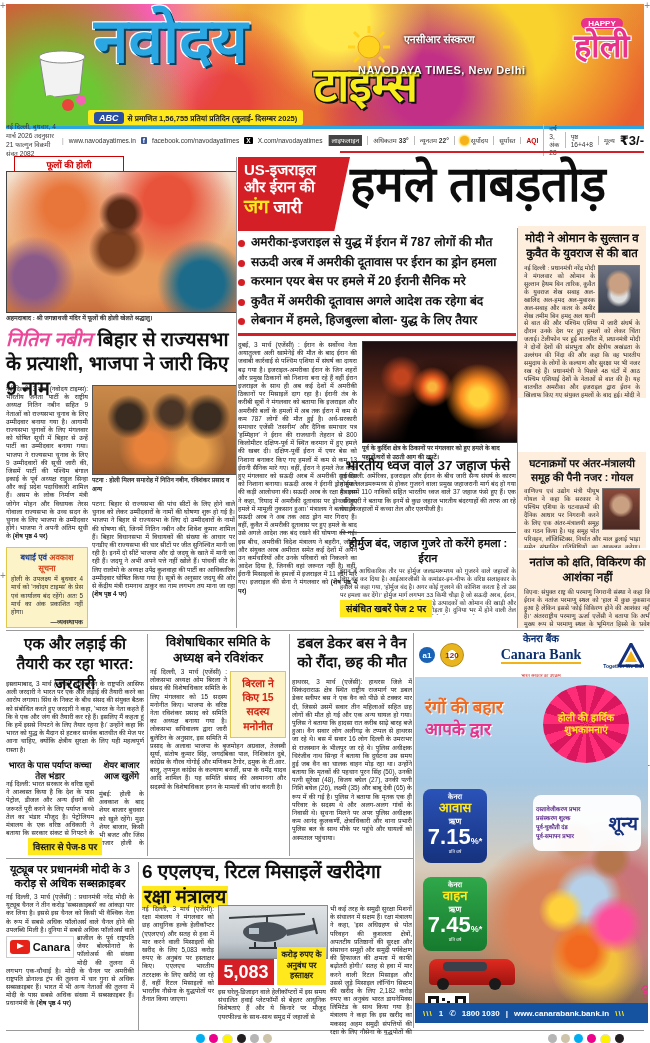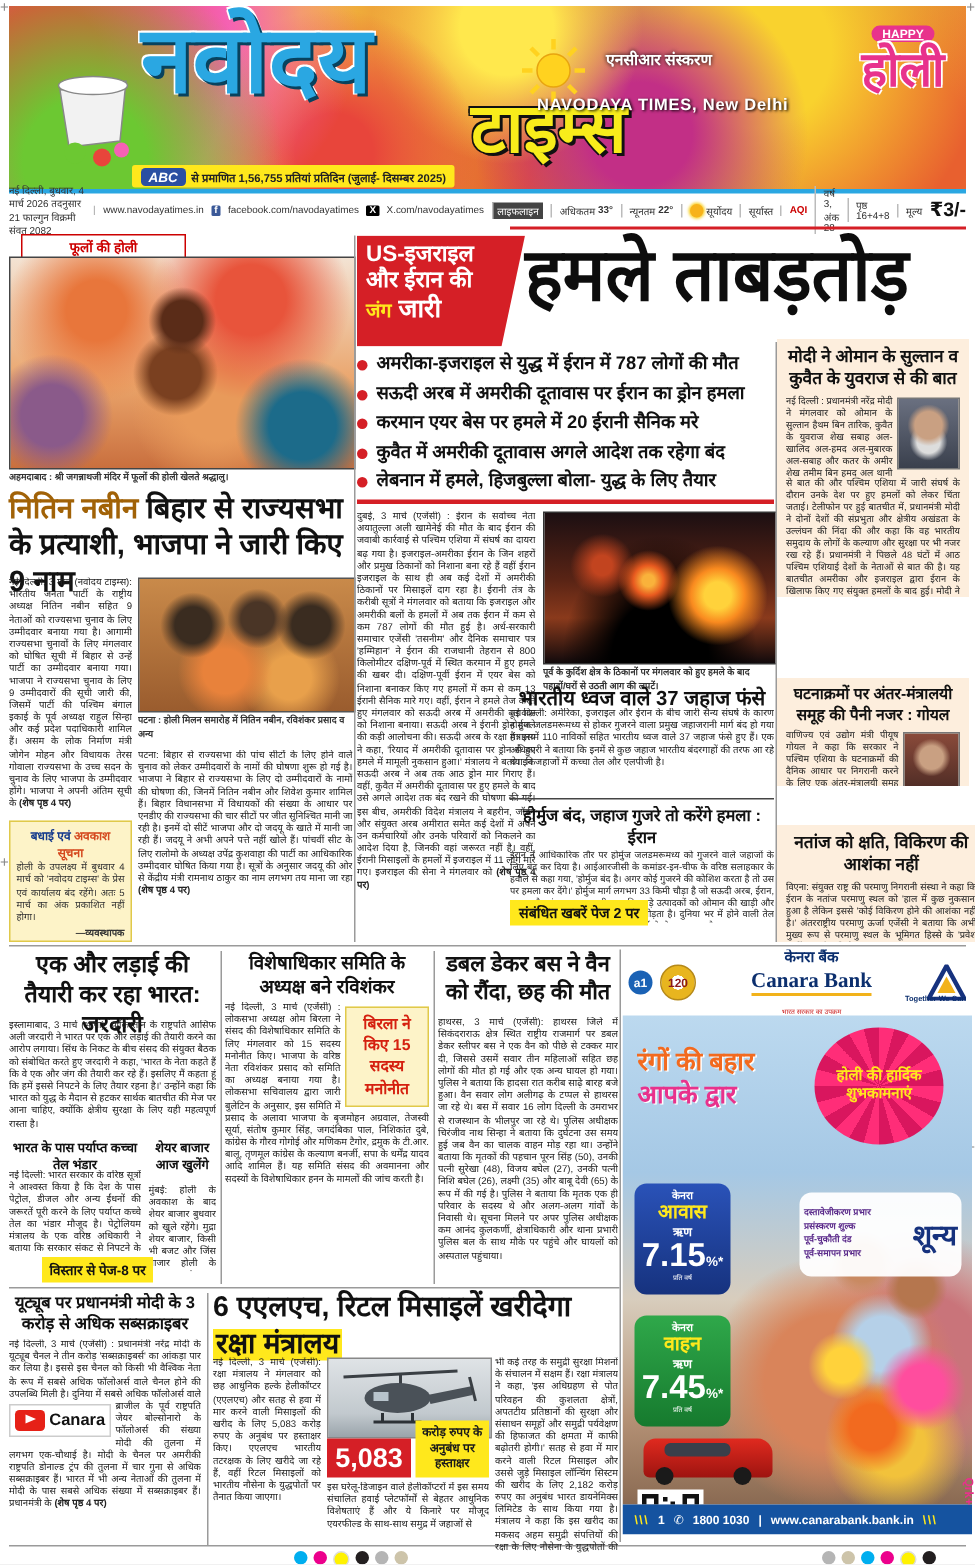--- a/index.html
+++ b/index.html
@@ -50,21 +50,21 @@
       radial-gradient(circle at 50% 30%,#5a2c18 0 9%,transparent 15%),
       radial-gradient(circle at 48% 55%,#7a4020 0 12%,transparent 20%),
       radial-gradient(circle at 12% 75%,#8a5a8a 0 9%,transparent 18%),
       radial-gradient(circle at 85% 80%,#1c6b8a 0 10%,transparent 20%),
       radial-gradient(circle at 25% 25%,#e8763b 0 10%,transparent 30%),
       radial-gradient(circle at 70% 20%,#e8543b 0 12%,transparent 34%),
       radial-gradient(circle at 60% 70%,#e89a5a 0 14%,transparent 34%),
       linear-gradient(180deg,#f3e3d3,#eaa46a 60%,#c96f3e);}
   #holi-cap{left:6px;top:313px;width:229px;}
   #nitin-head{left:6px;top:327px;width:229px;font-size:19.5px;font-weight:900;line-height:1.25;color:#111;}
-  #nitin-head .blue{color:#a16207;}
+  #nitin-head .blue{color:#ec4899;font-style:italic;}
   #nitin-body1{left:6px;top:385px;width:82px;height:158px;}
   #nitin-photo{left:92px;top:385px;width:143px;height:88px;border:1px solid #555;overflow:hidden;
     background:
       radial-gradient(circle at 25% 35%,#3a2c20 0 10%,transparent 18%),
       radial-gradient(circle at 55% 30%,#4a3526 0 11%,transparent 20%),
       radial-gradient(circle at 80% 35%,#3a2c20 0 10%,transparent 18%),
       radial-gradient(circle at 40% 70%,#e8823b 0 14%,transparent 30%),
       radial-gradient(circle at 70% 75%,#e8a04b 0 12%,transparent 28%),
       linear-gradient(180deg,#c98a4a,#9a5c2e);}
   #nitin-pcap{left:92px;top:475px;width:143px;}
@@ -73,21 +73,21 @@
   #notice{left:6px;top:547px;width:82px;height:81px;background:#fdf3c8;border:1px solid #e0c94a;padding:3px 4px;box-sizing:border-box;}
   #notice .nt{font-size:8px;font-weight:bold;text-align:center;color:#143a8c;}
   #notice .nt .or{color:#d5491f;}
   #notice .nb{font-size:6.4px;line-height:1.3;text-align:justify;color:#333;margin-top:2px;}
   #notice .ns{font-size:6.4px;font-weight:bold;text-align:right;color:#333;}
   
   #kicker{left:238px;top:157px;width:112px;height:74px;background:#d51f26;color:#fff;font-weight:900;
     clip-path:polygon(0 0,100% 0,86% 100%,0 100%);padding:4px 6px;box-sizing:border-box;line-height:1.15;}
   #kicker .k1,#kicker .k2{font-size:15px;}
   #kicker .k3{font-size:17px;}
-  #kicker .yel{color:#ffe81c;font-size:13px;}
+  #kicker .yel{color:#ffe81c;font-size:19px;}
   #lead-head{left:350px;top:153px;width:300px;font-size:49px;font-weight:900;color:#0d0d0d;line-height:1.3;white-space:nowrap;transform:scaleX(.97);transform-origin:left;}
   #lead-bullets{left:238px;top:233px;width:278px;}
   #lead-bullets div{position:relative;font-size:12.2px;font-weight:bold;color:#111;line-height:19.5px;padding-left:13px;white-space:nowrap;overflow:hidden;}
   #lead-bullets div::before{content:"";position:absolute;left:0;top:7px;width:7px;height:7px;border-radius:50%;background:#d51f26;}
   #lead-divider{left:238px;top:333px;width:278px;height:3px;background:#d51f26;}
   #lead-body{left:238px;top:341px;width:119px;height:287px;}
   #fire-photo{left:362px;top:341px;width:154px;height:100px;border:1px solid #333;overflow:hidden;
     background:
       radial-gradient(circle at 75% 55%,#ffd23b 0 7%,#f98a1f 14%,transparent 26%),
       radial-gradient(circle at 45% 45%,#f9b23b 0 4%,#e85a1f 10%,transparent 20%),
@@ -101,21 +101,21 @@
   #hormuz .hh{font-size:11px;font-weight:900;text-align:center;color:#111;}
   #hormuz .hb{font-size:6.2px;line-height:1.27;text-align:justify;color:#222;height:48px;overflow:hidden;margin-top:2px;}
   #related{left:340px;top:600px;background:#ffe81c;font-size:9.5px;font-weight:900;padding:2px 6px;color:#111;}
   
   .creambox{background:#fdeedd;padding:5px 6px;box-sizing:border-box;overflow:hidden;}
   .cream-h{font-size:11.5px;font-weight:900;text-align:center;color:#111;line-height:1.3;}
   .cream-b{font-size:6.2px;line-height:1.28;text-align:justify;color:#222;margin-top:3px;}
   #modi-box{left:518px;top:226px;width:128px;height:172px;}
   #modi-photo{float:right;width:40px;height:46px;margin:1px 0 2px 3px;border:1px solid #777;
     background:radial-gradient(circle at 50% 38%,#c9a082 0 26%,transparent 40%),radial-gradient(circle at 50% 62%,#ddd 0 22%,transparent 36%),linear-gradient(180deg,#6a7080,#3a404d);}
-  #goyal-box{left:518px;top:452px;width:128px;height:72px;}
+  #goyal-box{left:518px;top:452px;width:128px;height:96px;}
   #goyal-photo{float:right;width:36px;height:40px;margin:1px 0 2px 3px;border:1px solid #777;
     background:radial-gradient(circle at 50% 40%,#c9a082 0 26%,transparent 42%),linear-gradient(180deg,#8a4a3a,#4a2a24);}
   #natanz-box{left:518px;top:550px;width:139px;height:78px;}
   
   .mb-h{font-weight:900;color:#111;text-align:center;line-height:1.3;}
   #zardari-head{left:6px;top:634px;width:138px;font-size:15.5px;}
   #zardari-body{left:6px;top:680px;width:138px;height:78px;}
   #oil-head{left:6px;top:760px;width:88px;font-size:8.6px;}
   #oil-body{left:6px;top:780px;width:88px;height:56px;}
   #market-head{left:99px;top:760px;width:45px;font-size:8.6px;}

